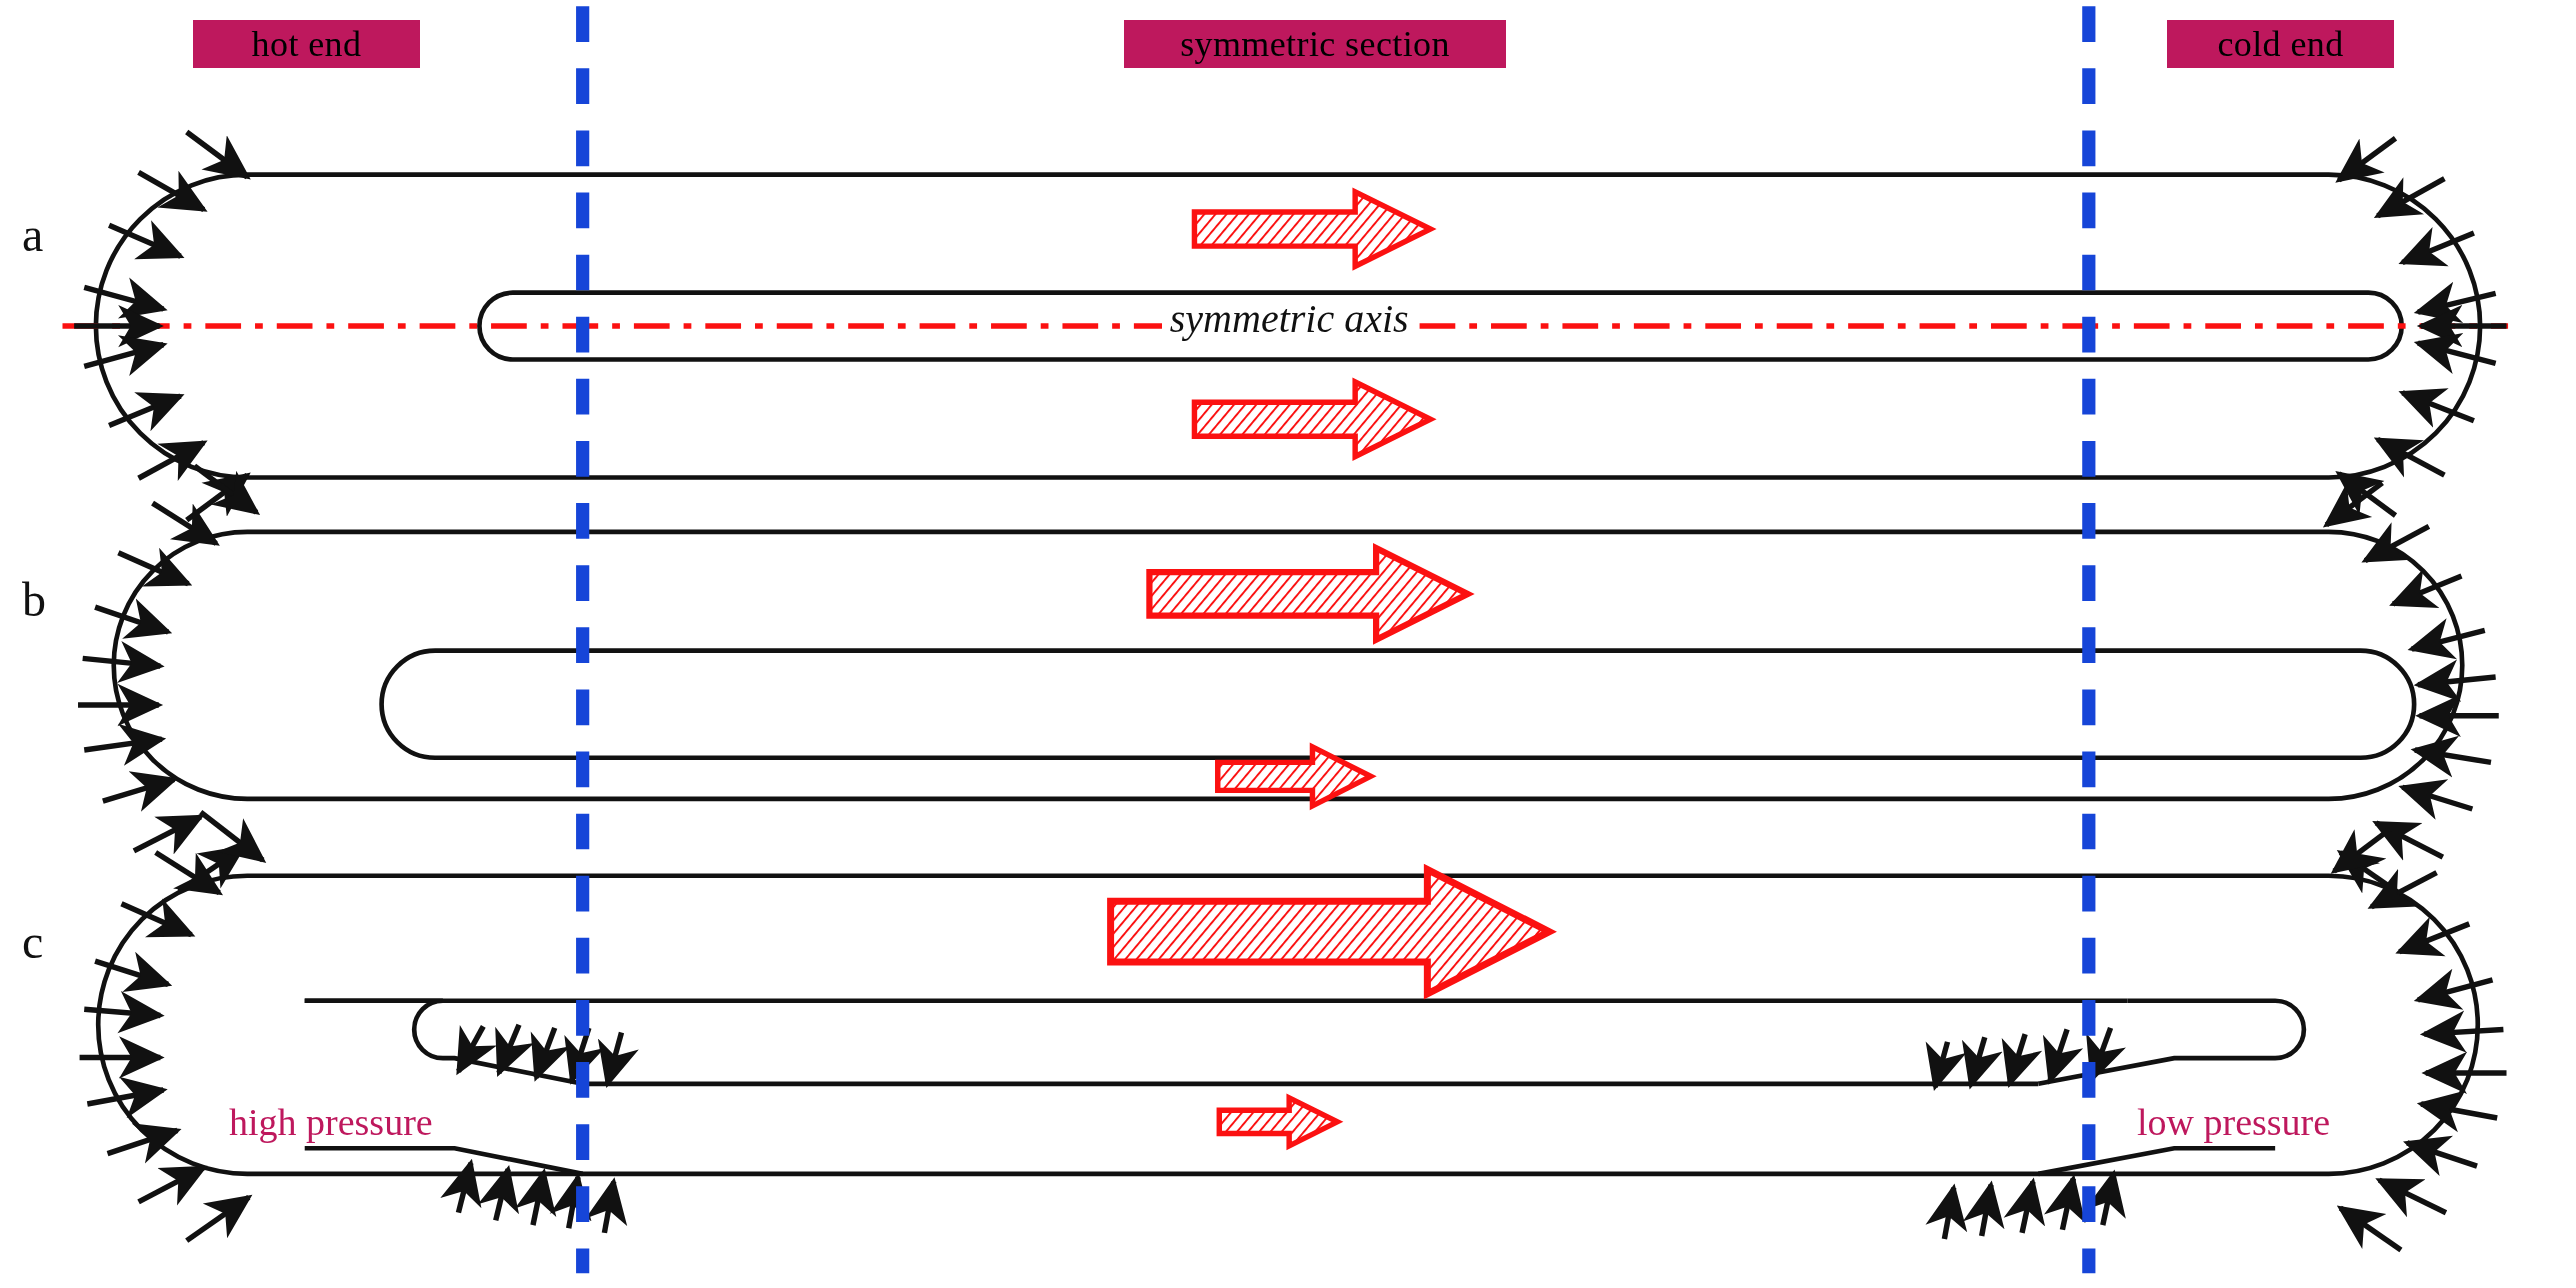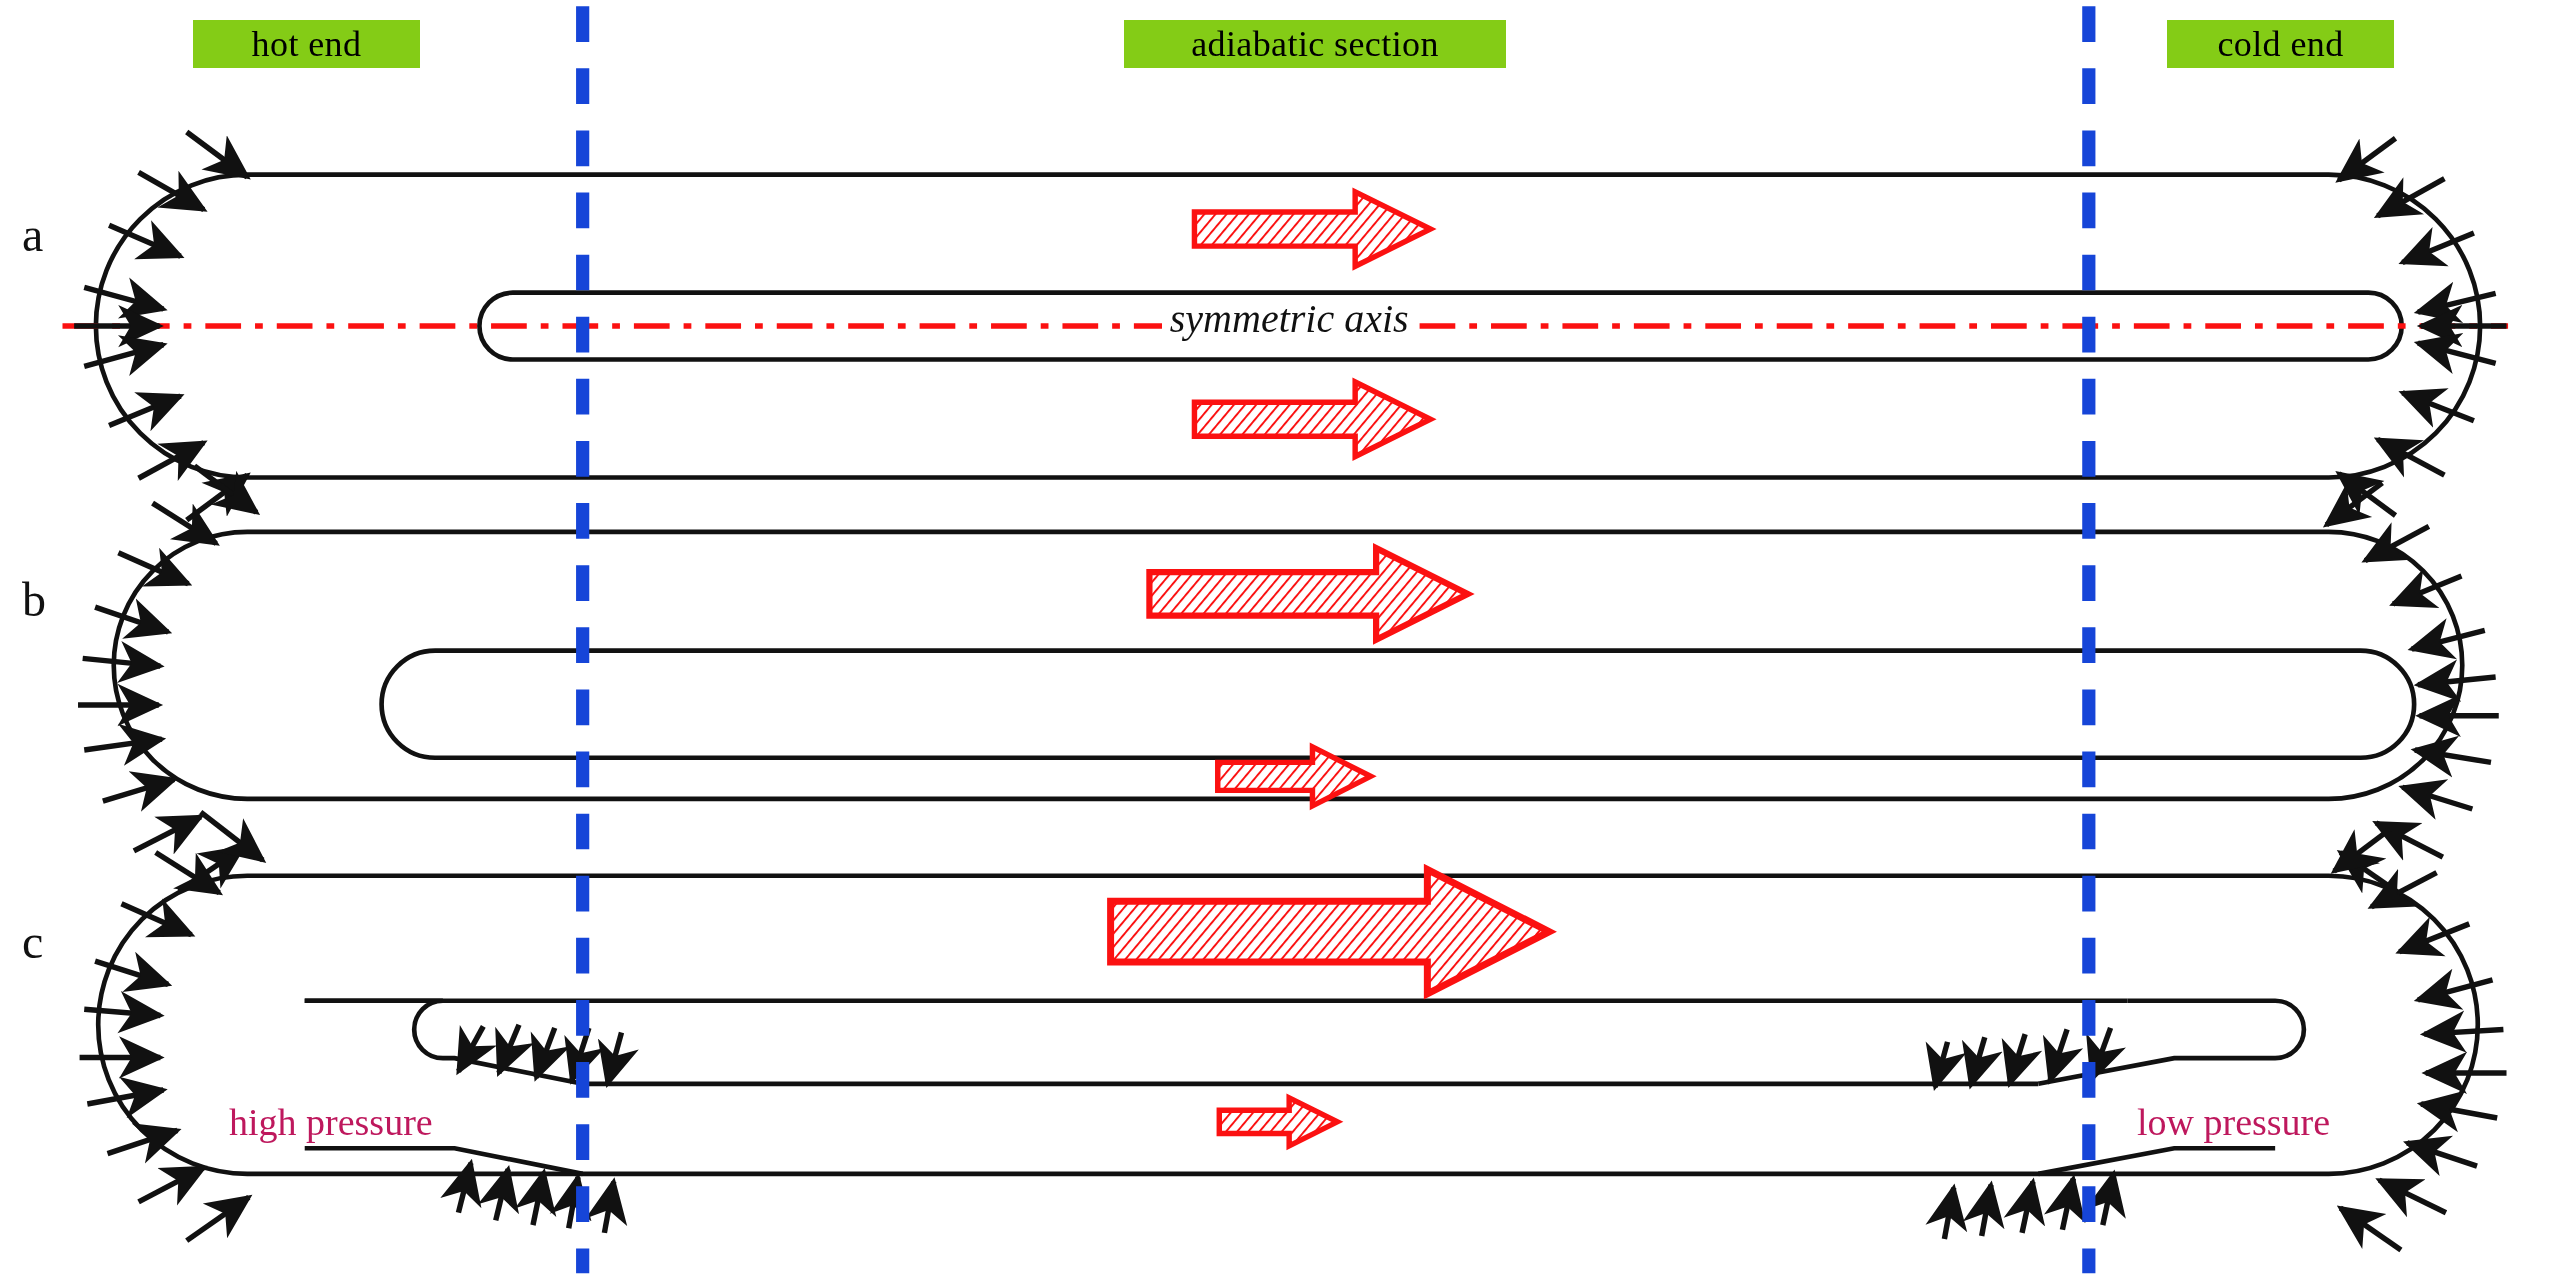--- a/index.html
+++ b/index.html
@@ -21,21 +21,21 @@
   }
   svg.layer {
     position: absolute;
     left: 0;
     top: 0;
     width: 2576px;
     height: 1288px;
   }
   .hdr-label {
     position: absolute;
-    background: #84cc16;
+    background: #be185d;
     color: #000000;
     font-family: "Liberation Serif", "DejaVu Serif", serif;
     font-size: 36px;
     line-height: 1;
     display: flex;
     align-items: center;
     justify-content: center;
     white-space: nowrap;
     letter-spacing: 0.4px;
   }
@@ -276,21 +276,21 @@
     </g>
     <g>
       <line x1="2690" y1="8" x2="2690" y2="1640" stroke="#1645d8" stroke-width="17" stroke-dasharray="46 34" stroke-linecap="butt"></line>
     </g>
   </svg>
 
   <div class="hdr-label" style="left:193px; top:20px; width:227px; height:48px;">
     <span>hot end</span>
   </div>
   <div class="hdr-label" style="left:1124px; top:20px; width:382px; height:48px;">
-    <span>adiabatic section</span>
+    <span>symmetric section</span>
   </div>
   <div class="hdr-label" style="left:2167px; top:20px; width:227px; height:48px;">
     <span>cold end</span>
   </div>
 
   <div class="row-letter" style="left:22px; top:211px;">a</div>
   <div class="row-letter" style="left:22px; top:576px;">b</div>
   <div class="row-letter" style="left:22px; top:918px;">c</div>
 
   <div class="axis-label" style="left:1162px; top:299px;">symmetric axis</div>

